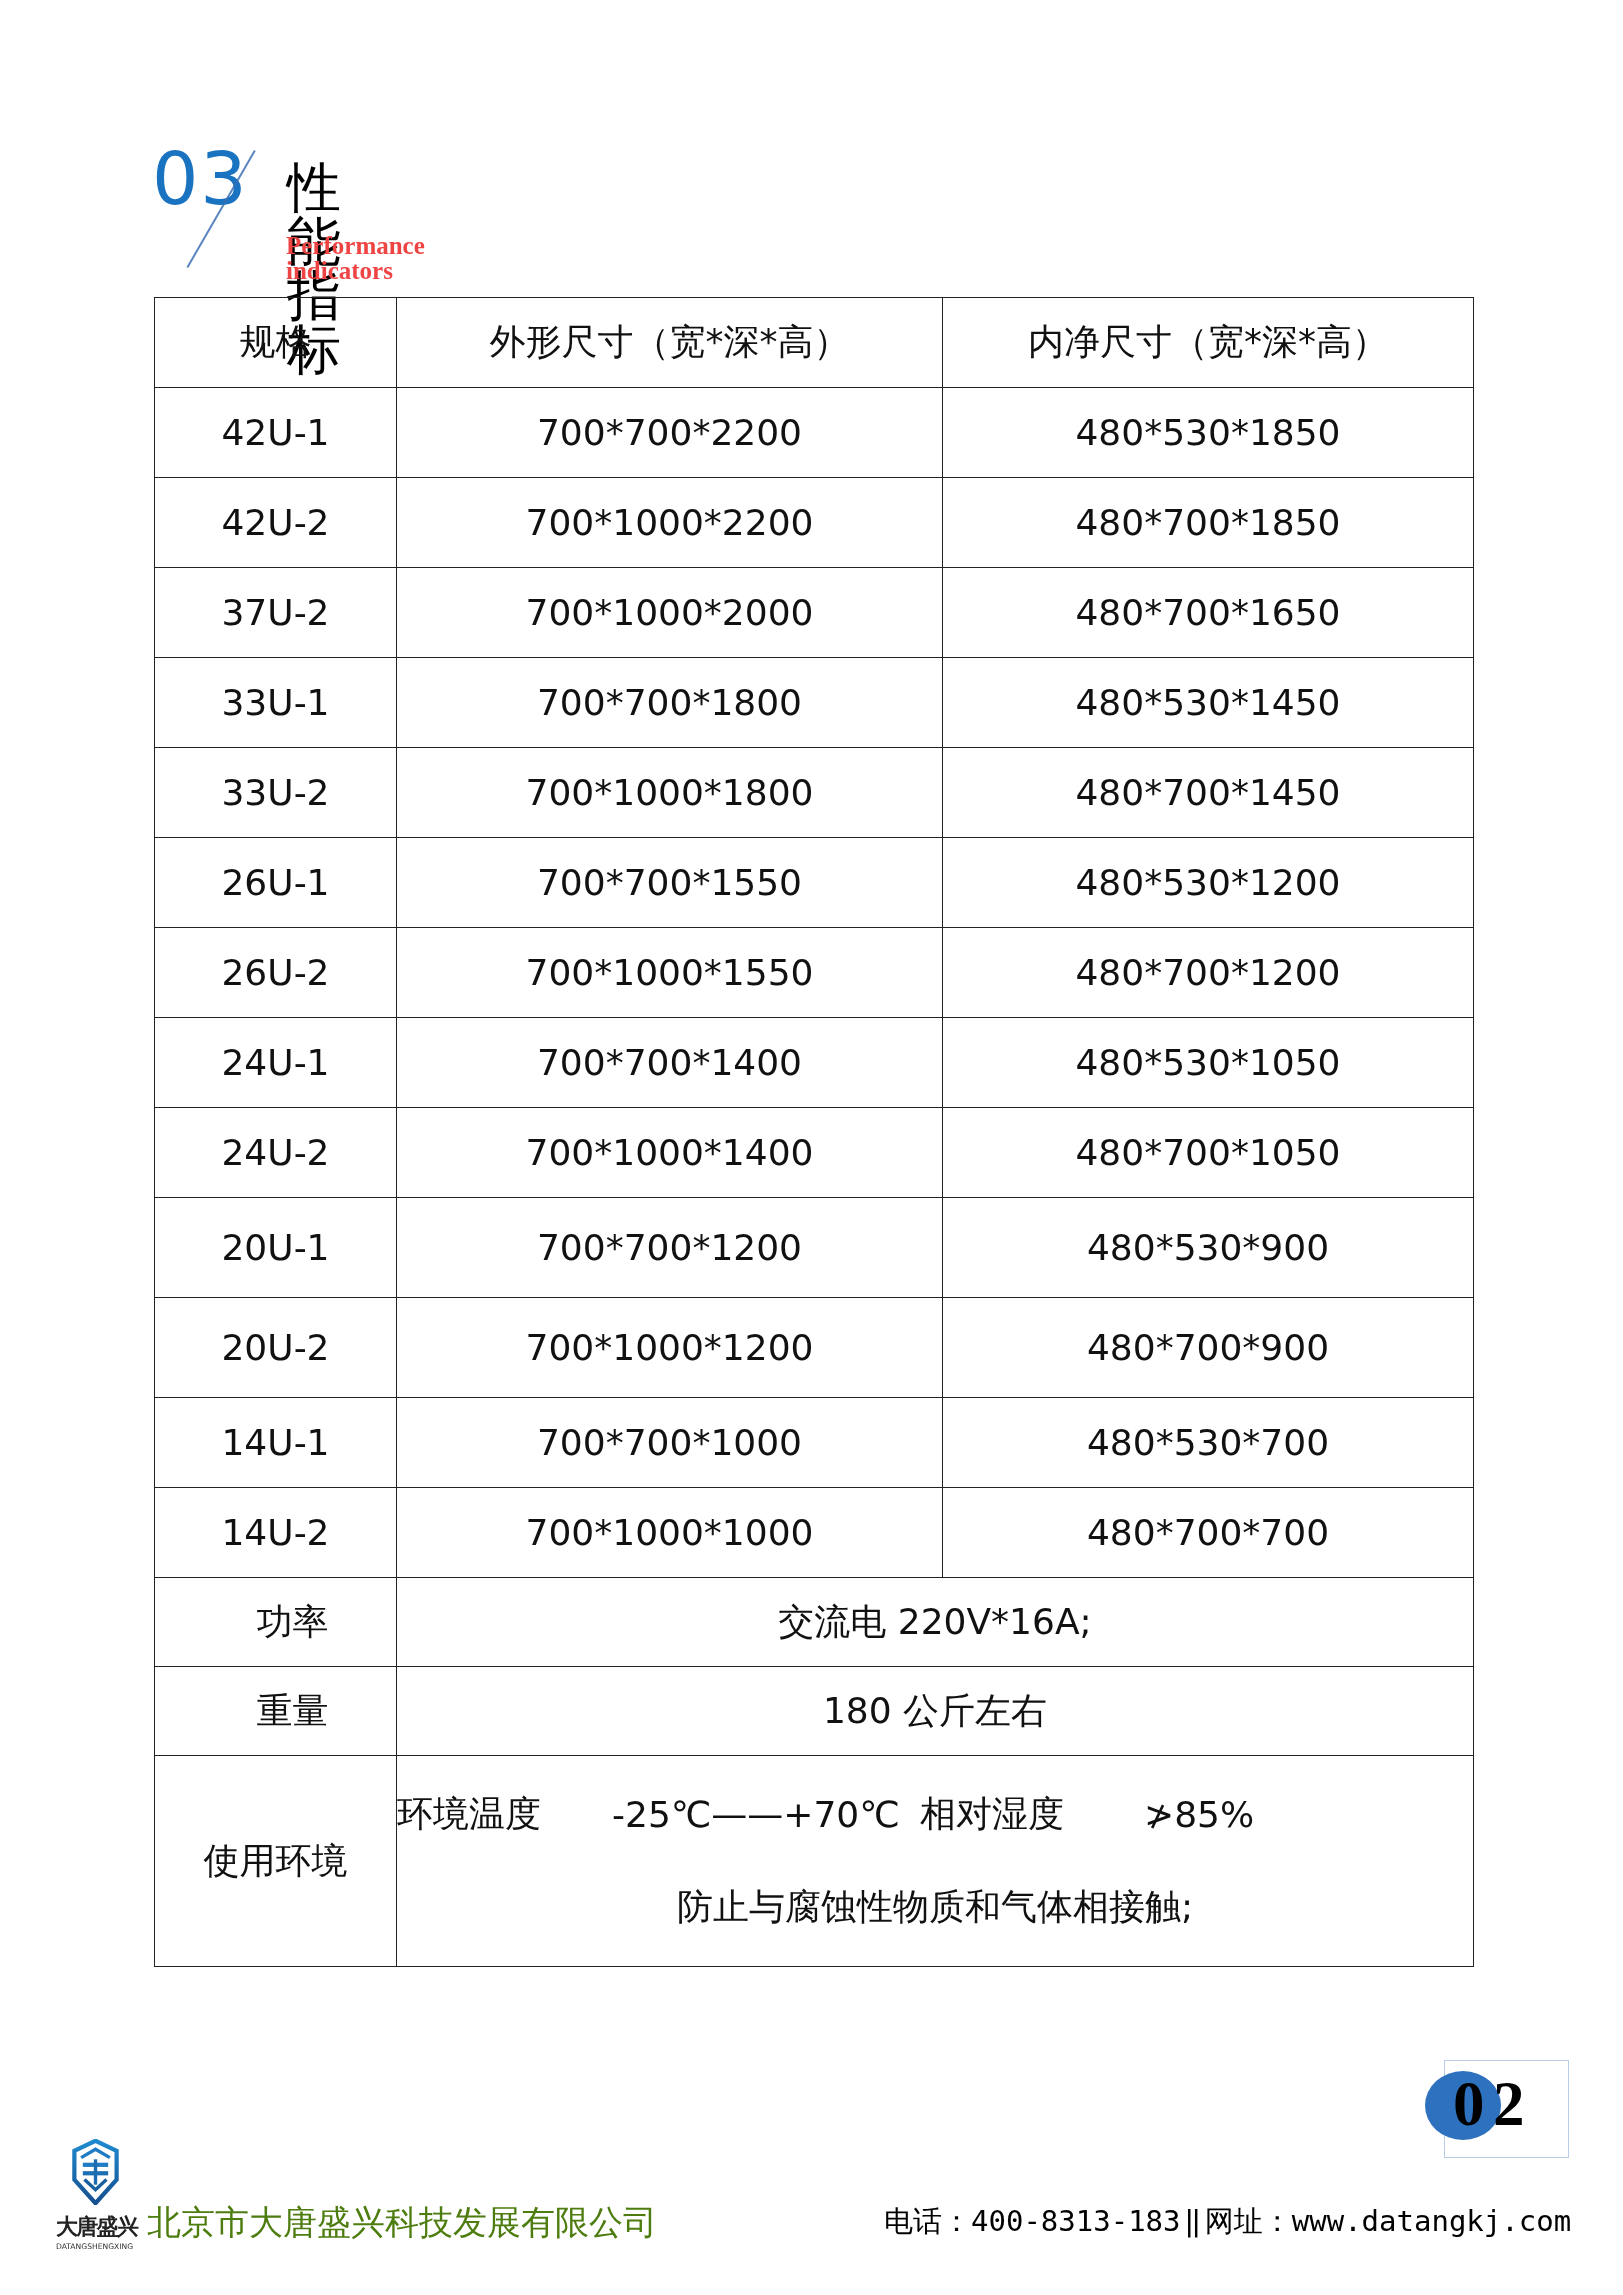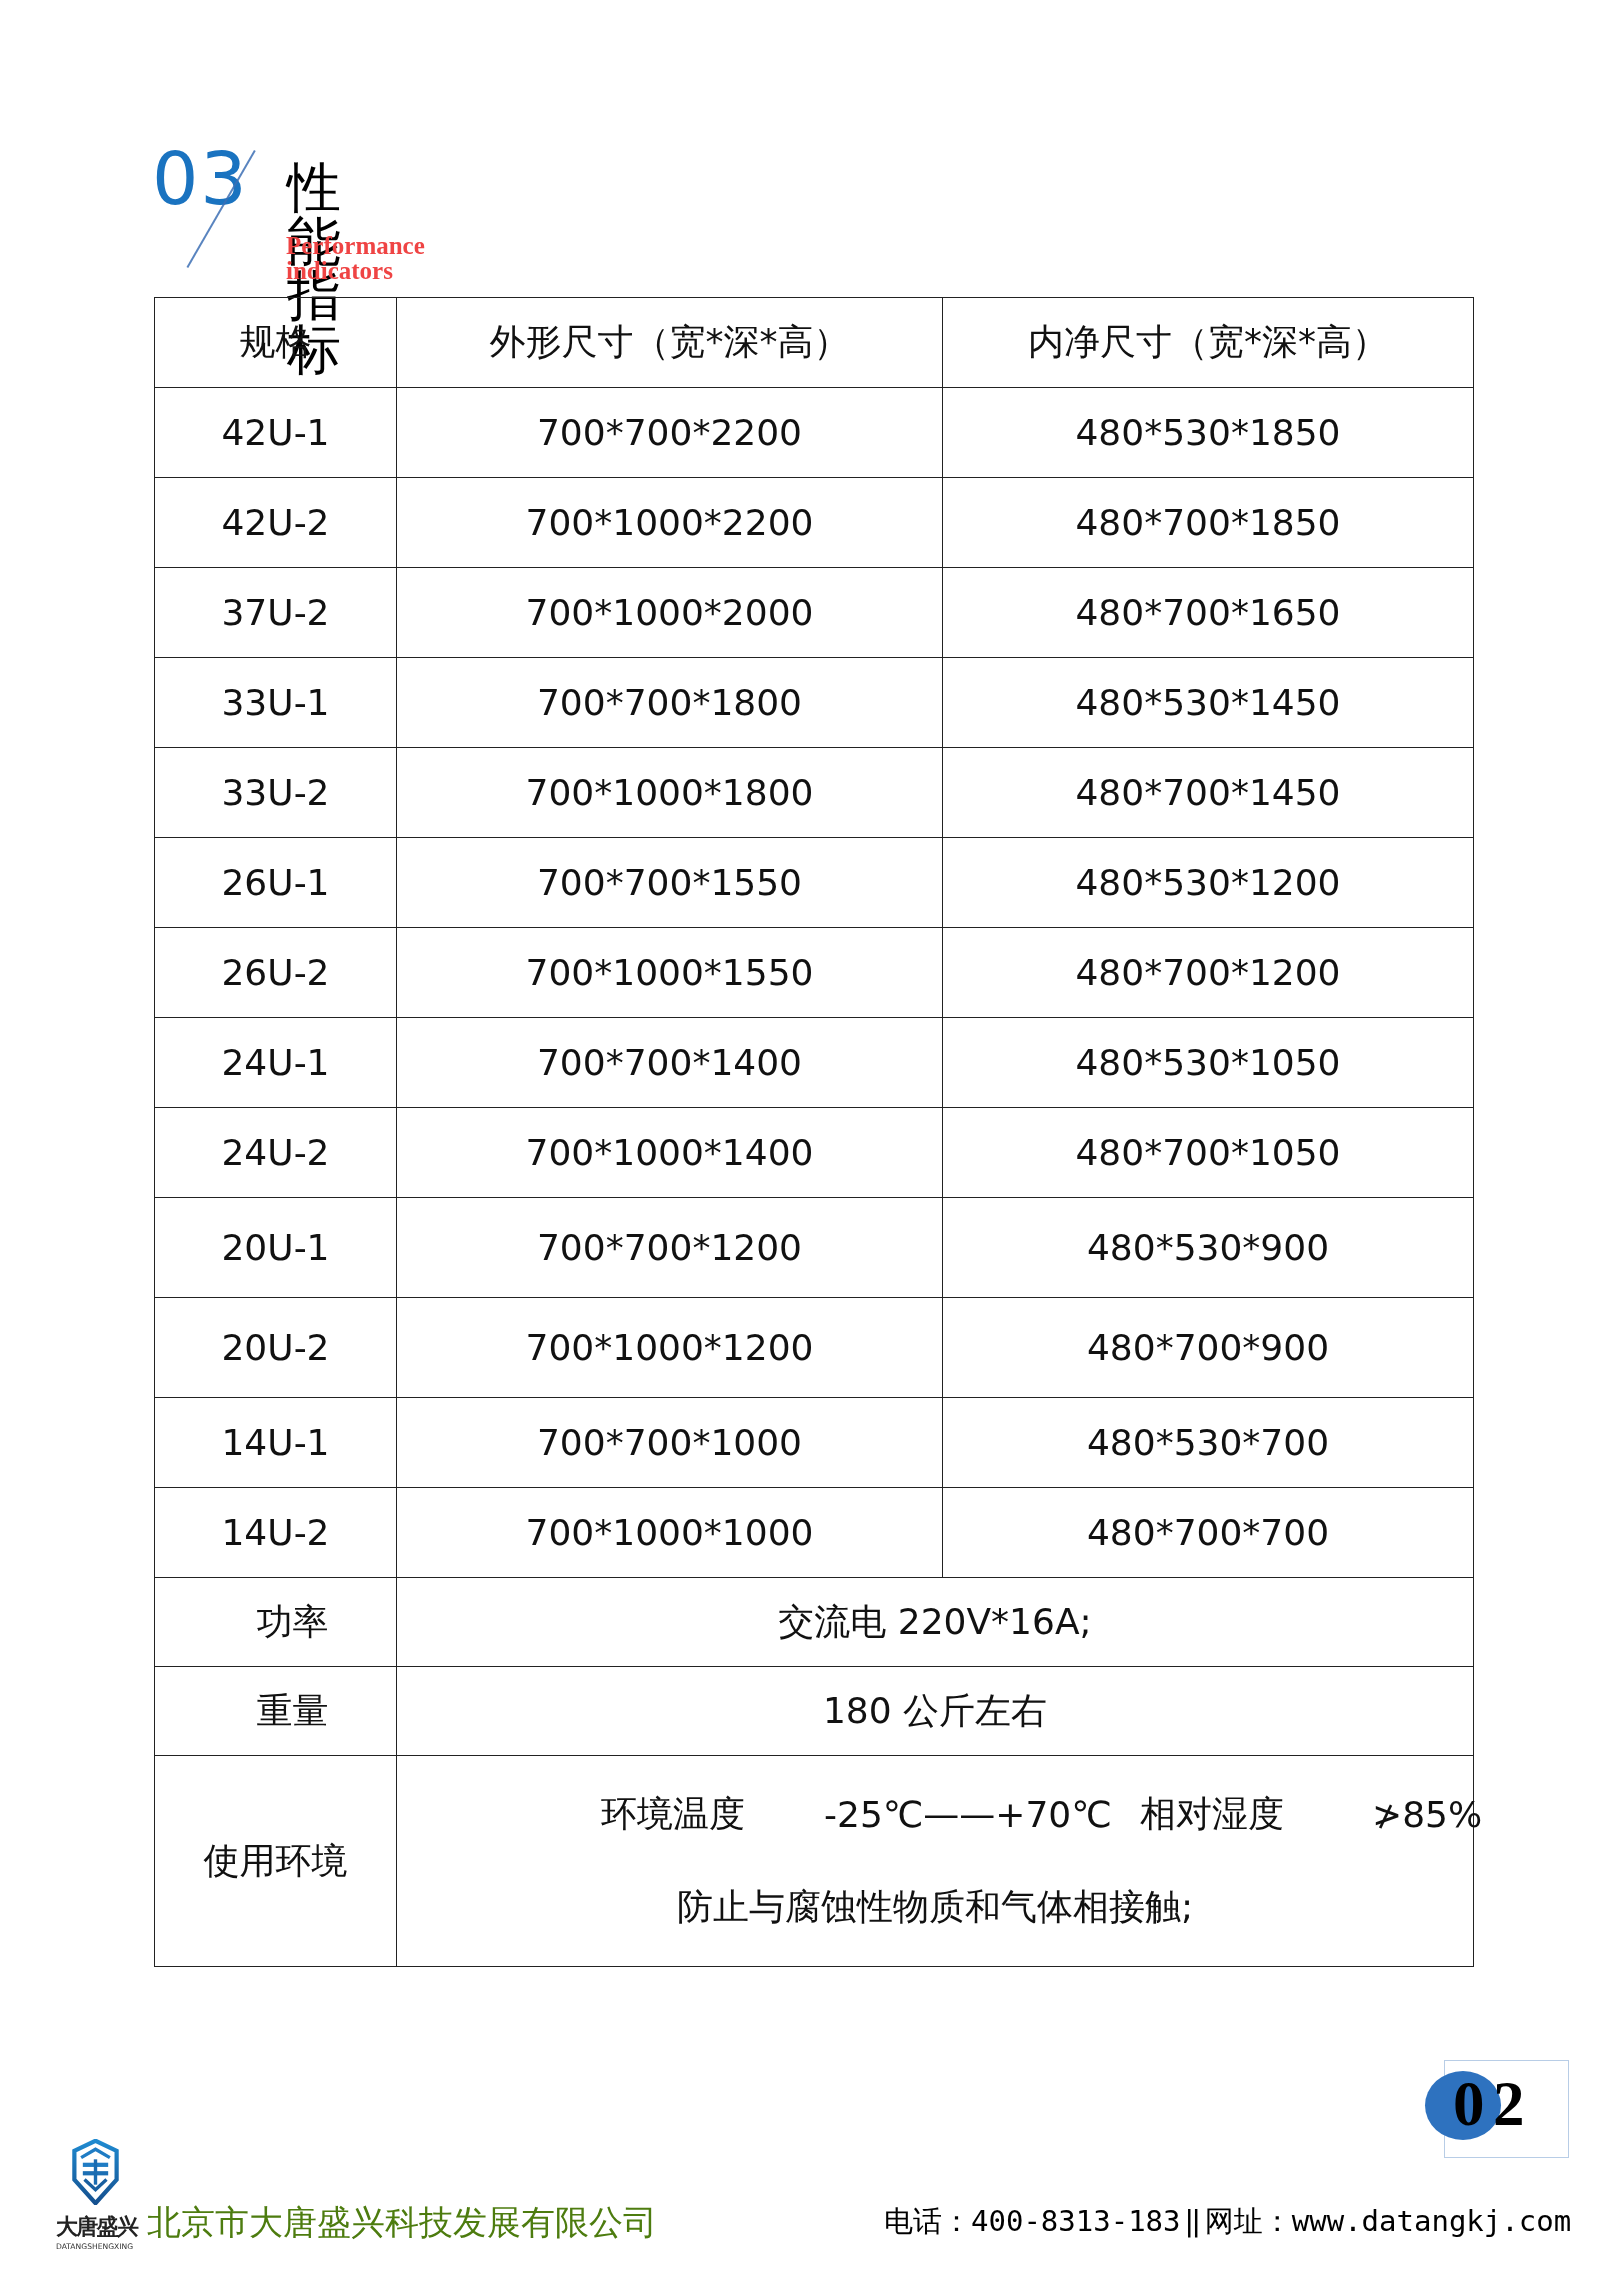--- a/index.html
+++ b/index.html
@@ -22,21 +22,21 @@
                     font-family: "DejaVu Sans", sans-serif; padding: 0; color: #111; }
     table.spec col.c1 { width: 242px; }
     table.spec col.c2 { width: 546px; }
     table.spec col.c3 { width: 531px; }
     .r-h  { height: 90px; }
     .r-n  { height: 90px; }
     .r-t  { height: 100px; }
     .r-p  { height: 89px; }
     .r-e  { height: 211px; }
     td.label-right { text-align: center; padding-left: 34px !important; }
-    .env-line1 { display: flex; justify-content: flex-end; align-items: center; gap: 12px; margin-bottom: 44px; }
+    .env-line1 { display: flex; justify-content: flex-start; align-items: center; gap: 4px; margin-bottom: 44px; }
     .env-line1 span { display: inline-block; }
     .env-temp-label { width: 211px; text-align: left; }
     .env-temp-range { width: 304px; text-align: left; }
     .env-hum-label { width: 220px; text-align: left; }
     .env-hum-value { width: 101px; text-align: left; }
     .env-line2 { text-align: center; }
 
     .page-badge { position: absolute; left: 1444px; top: 2060px; width: 123px; height: 96px;
                   border: 1.7px solid #b8cde6; background: #fff; }
     .page-dot { position: absolute; left: 1425px; top: 2071px; width: 76px; height: 69px; border-radius: 50%;

